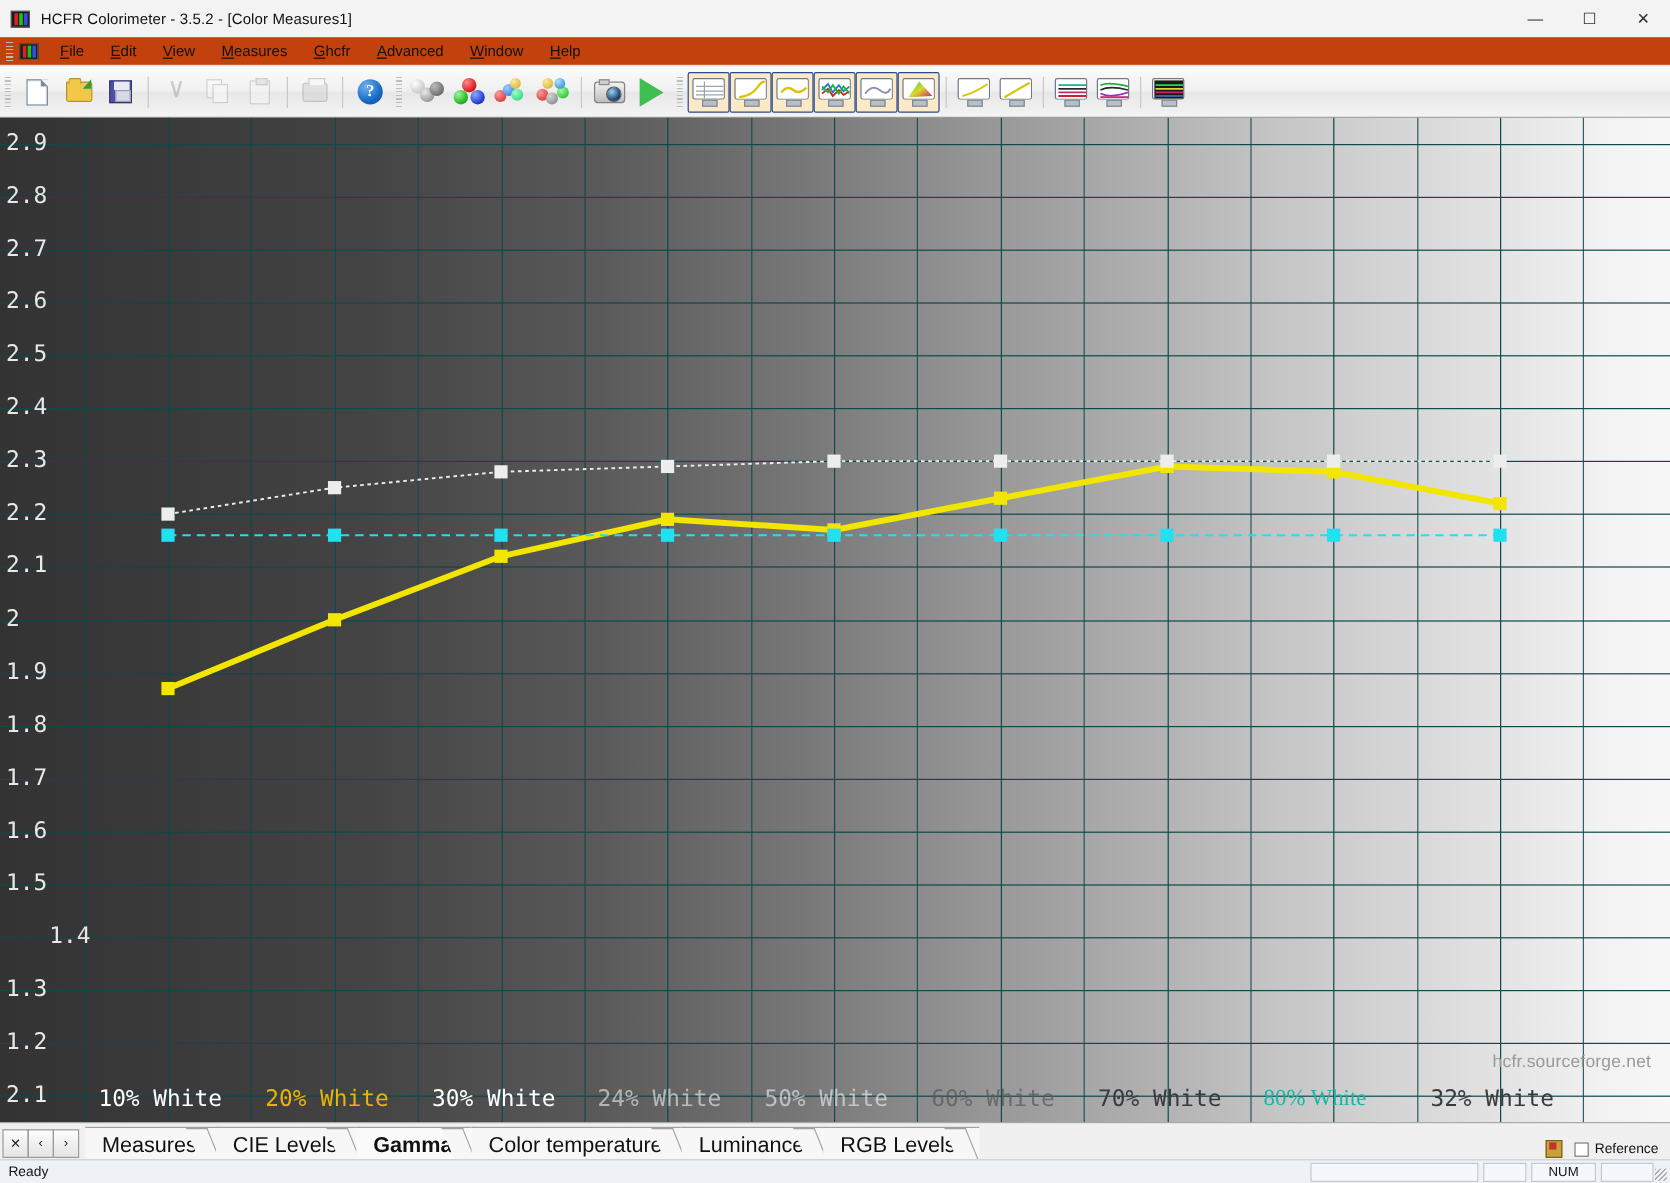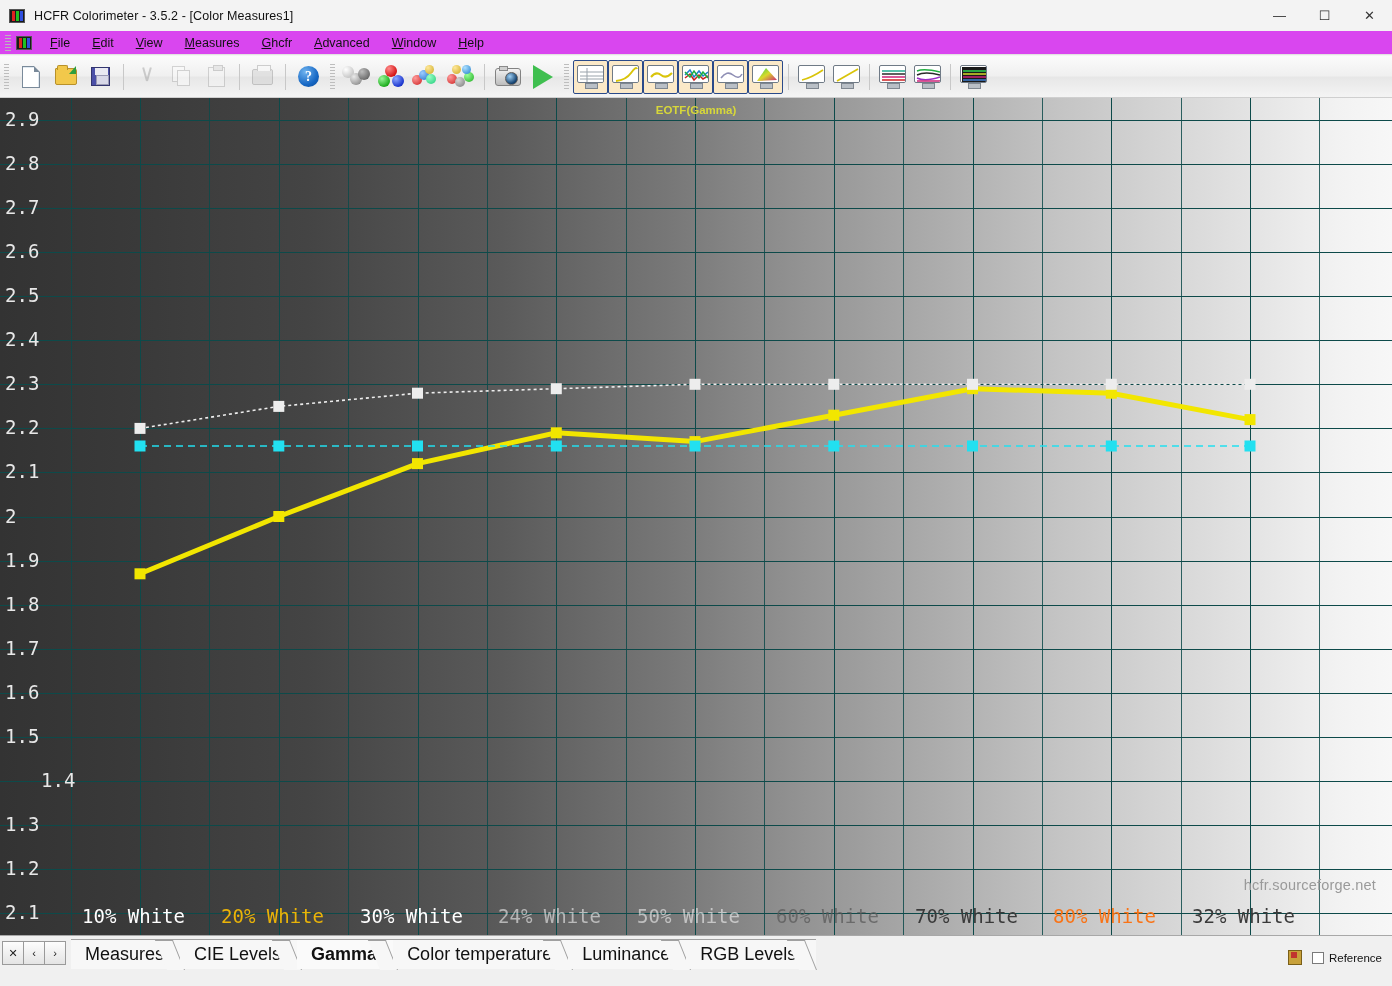--- a/index.html
+++ b/index.html
@@ -29,21 +29,21 @@
 
   .winctl { position:absolute; right:0; top:0; height:31px; display:flex; }
   .winbtn {
     width:45px; height:31px; display:flex; align-items:center; justify-content:center;
     font-size:13px; color:#333;
   }
 
   
   .menubar {
     position:absolute; left:0; top:31px; width:1392px; height:24px;
-    background:#d946ef; display:flex; align-items:center;
+    background:#c2410c; display:flex; align-items:center;
     border-bottom: 1px solid #e2e2e2;
   }
   .menubar .grip { width:6px; height:16px; margin-left:5px; margin-right:2px;
     background: repeating-linear-gradient(to bottom,#b9b9b9 0 1px,transparent 1px 3px); }
   .menubar .micon { margin: 0 7px 0 3px; }
   .menuitem { font-size:12.5px; color:#111; padding:3px 11px; cursor:default; }
   .menuitem u { text-decoration: underline; }
 
   .mdibtns { position:absolute; right:6px; top:33px; display:flex; gap:9px; align-items:center; }
   .mdibtn { font-size:11px; color:#222; width:14px; text-align:center; }
@@ -499,21 +499,21 @@
         <div class="ylab" style="top: 805px;">2.1</div>
       </div>
     <div id="xlabels">
         <div class="xlab" style="left: 82px; color: rgb(255, 255, 255);">10% White</div>
         <div class="xlab" style="left: 221px; color: #eab308;">20% White</div>
         <div class="xlab" style="left: 360px; color: rgb(255, 255, 255);">30% White</div>
         <div class="xlab" style="left: 498px; color: rgba(255, 255, 255, 0.55);">24% White</div>
         <div class="xlab" style="left: 637px; color: rgba(255, 255, 255, 0.55);">50% White</div>
         <div class="xlab" style="left: 776px; color: rgba(90, 90, 90, 0.75);">60% White</div>
         <div class="xlab" style="left: 915px; color: rgb(58, 58, 58);">70% White</div>
-        <div class="xlab" style="left: 1053px; color: #f97316;">80% White</div>
+        <div class="xlab" style="left: 1053px; color: #14b8a6; font-family: Liberation Serif, serif;">80% White</div>
         <div class="xlab" style="left: 1192px; color: rgb(58, 58, 58);">32% White</div>
       </div>
     <svg class="series" id="seriesvg">
         <polyline points="140.0,475.8 278.8,418.5 417.5,365.6 556.3,334.8 695.0,343.6 833.8,317.2 972.5,290.7 1111.3,295.2 1250.0,321.6" fill="none" stroke="#f2e600" stroke-width="5"></polyline>
         <rect x="134.5" y="470.3" width="11" height="11" fill="#f2e600"></rect>
         <rect x="273.3" y="413.0" width="11" height="11" fill="#f2e600"></rect>
         <rect x="412.0" y="360.1" width="11" height="11" fill="#f2e600"></rect>
         <rect x="550.8" y="329.3" width="11" height="11" fill="#f2e600"></rect>
         <rect x="689.5" y="338.1" width="11" height="11" fill="#f2e600"></rect>
         <rect x="828.3" y="311.7" width="11" height="11" fill="#f2e600"></rect>
@@ -534,21 +534,20 @@
         <rect x="134.5" y="342.5" width="11" height="11" fill="#22e0f0"></rect>
         <rect x="273.3" y="342.5" width="11" height="11" fill="#22e0f0"></rect>
         <rect x="412.0" y="342.5" width="11" height="11" fill="#22e0f0"></rect>
         <rect x="550.8" y="342.5" width="11" height="11" fill="#22e0f0"></rect>
         <rect x="689.5" y="342.5" width="11" height="11" fill="#22e0f0"></rect>
         <rect x="828.3" y="342.5" width="11" height="11" fill="#22e0f0"></rect>
         <rect x="967.0" y="342.5" width="11" height="11" fill="#22e0f0"></rect>
         <rect x="1105.8" y="342.5" width="11" height="11" fill="#22e0f0"></rect>
         <rect x="1244.5" y="342.5" width="11" height="11" fill="#22e0f0"></rect>
       </svg>
-    <div class="chart-title">EOTF(Gamma)</div>
     <div class="watermark">hcfr.sourceforge.net</div>
   </div>
 
   <div class="tabbar">
     <div class="navbtns">
       <div class="navbtn">✕</div>
       <div class="navbtn">‹</div>
       <div class="navbtn">›</div>
     </div>
     <div class="tabs" id="tabs">
@@ -579,14 +578,22 @@
       </div>
     <div class="tabright">
       <span class="smallicon"></span>
       <label class="refbox">
         <span class="cbx"></span>
         <span>Reference</span>
       </label>
     </div>
   </div>
 
+  <div class="statusbar">
+    <span class="ready">Ready</span>
+    <span class="spanel" style="right:160px; width:140px;"></span>
+    <span class="spanel" style="right:120px; width:36px;"></span>
+    <span class="spanel num" style="right:62px; width:54px;">NUM</span>
+    <span class="spanel" style="right:14px; width:44px;"></span>
+    <span class="grip-dots"></span>
+  </div>
 
 </div>
 
 </body></html>

